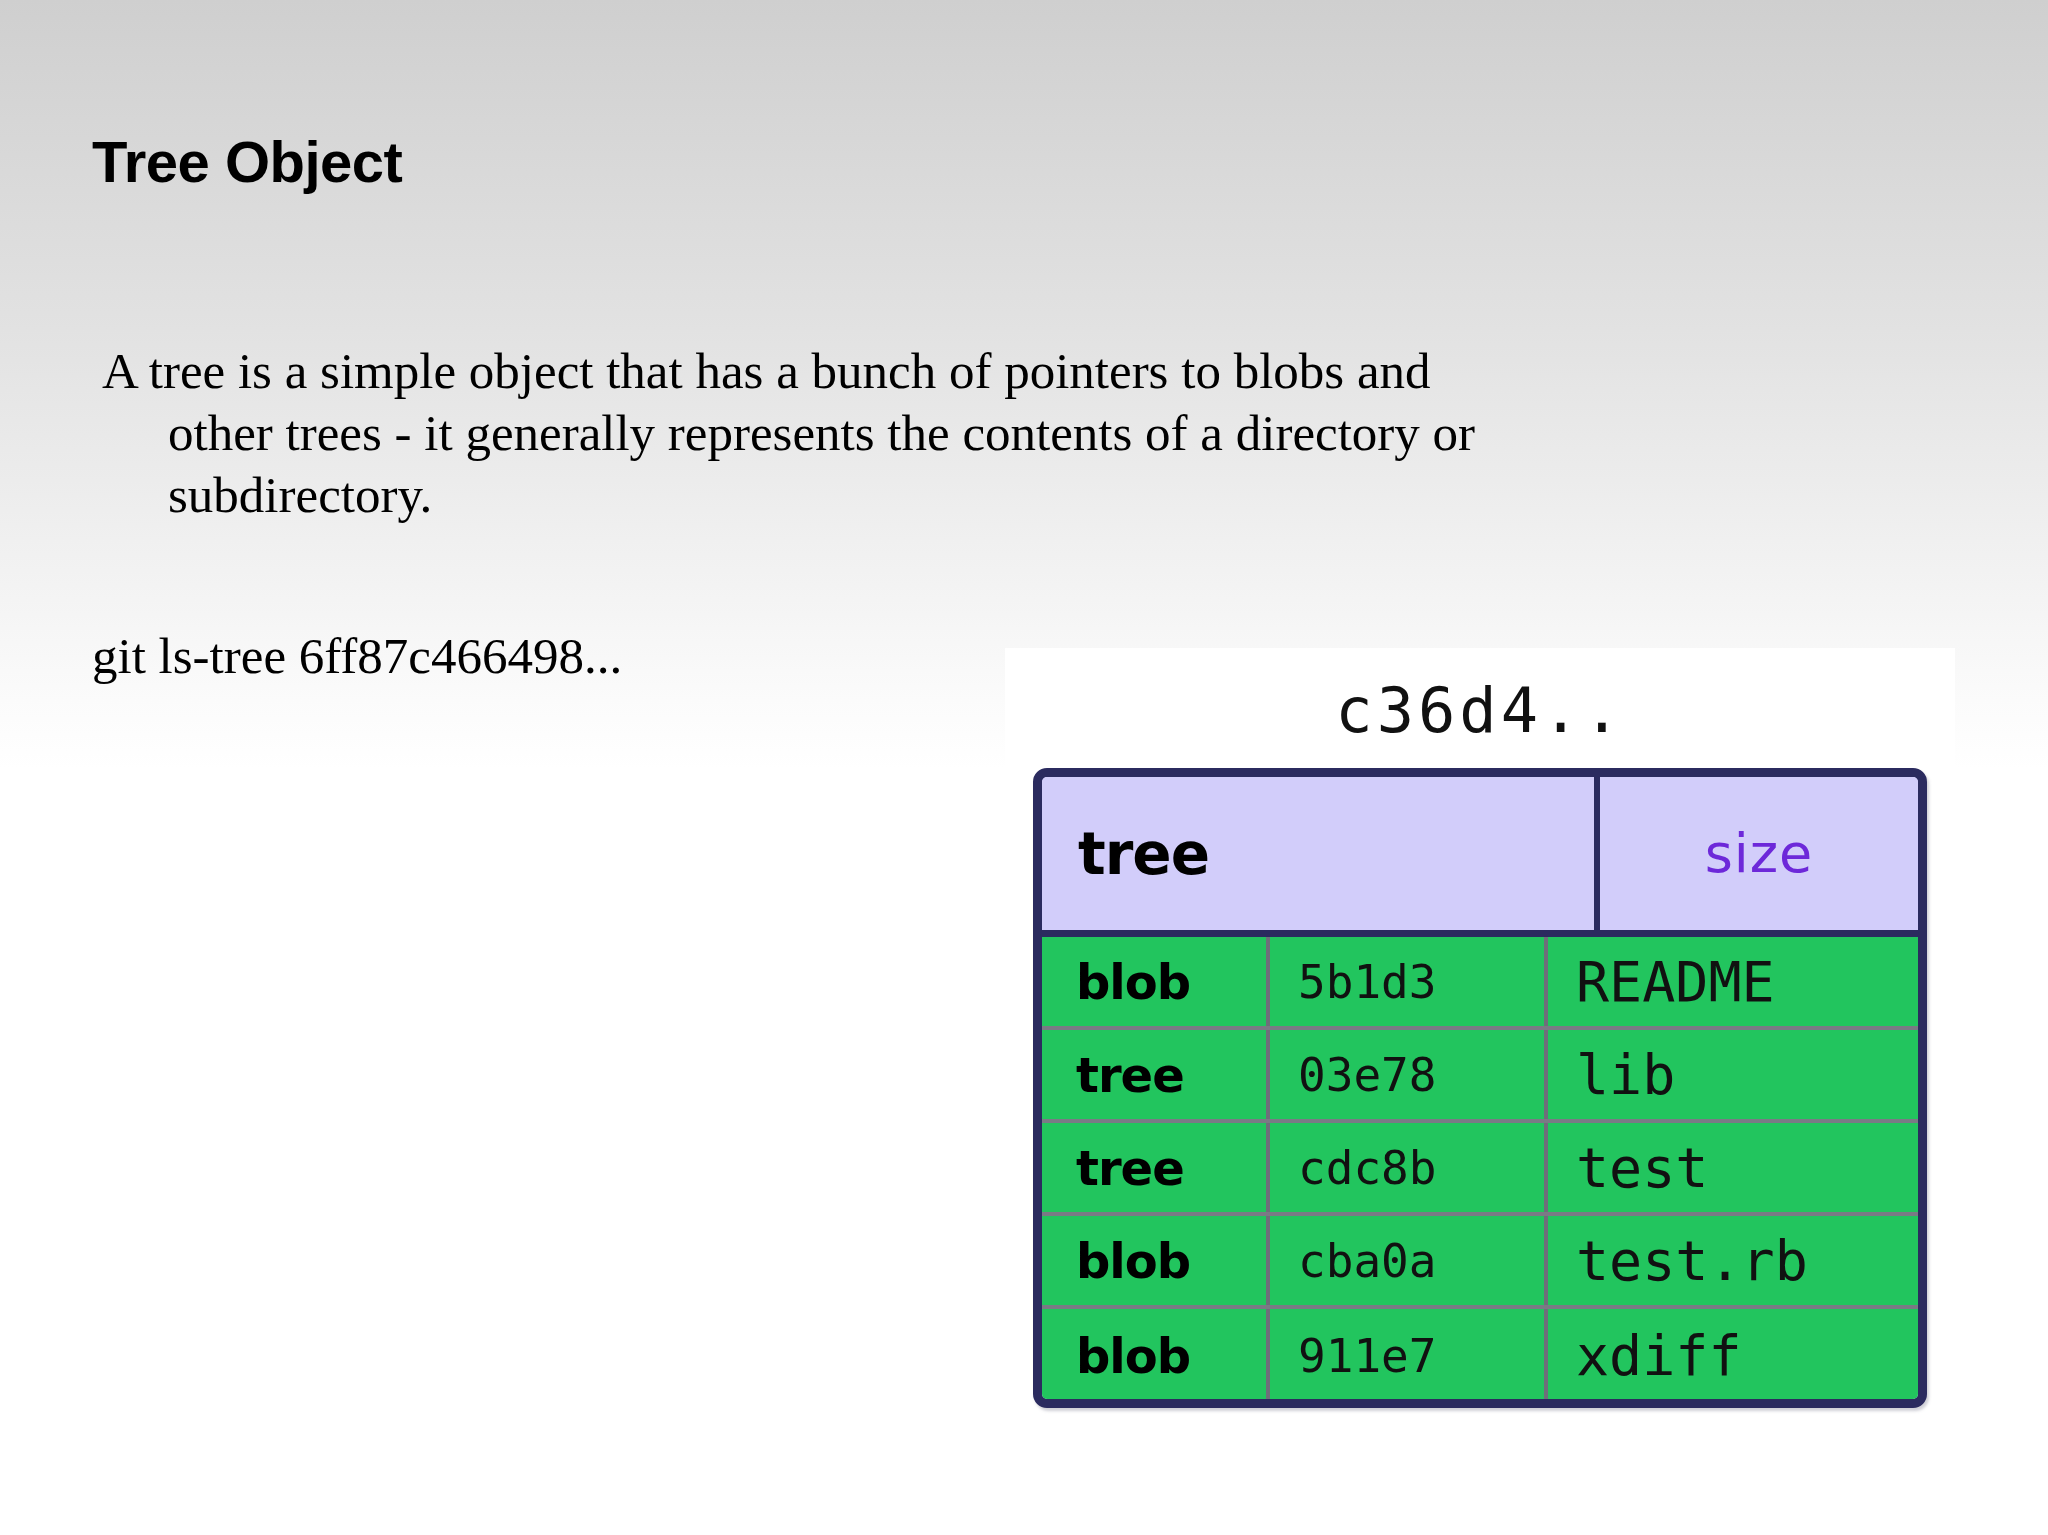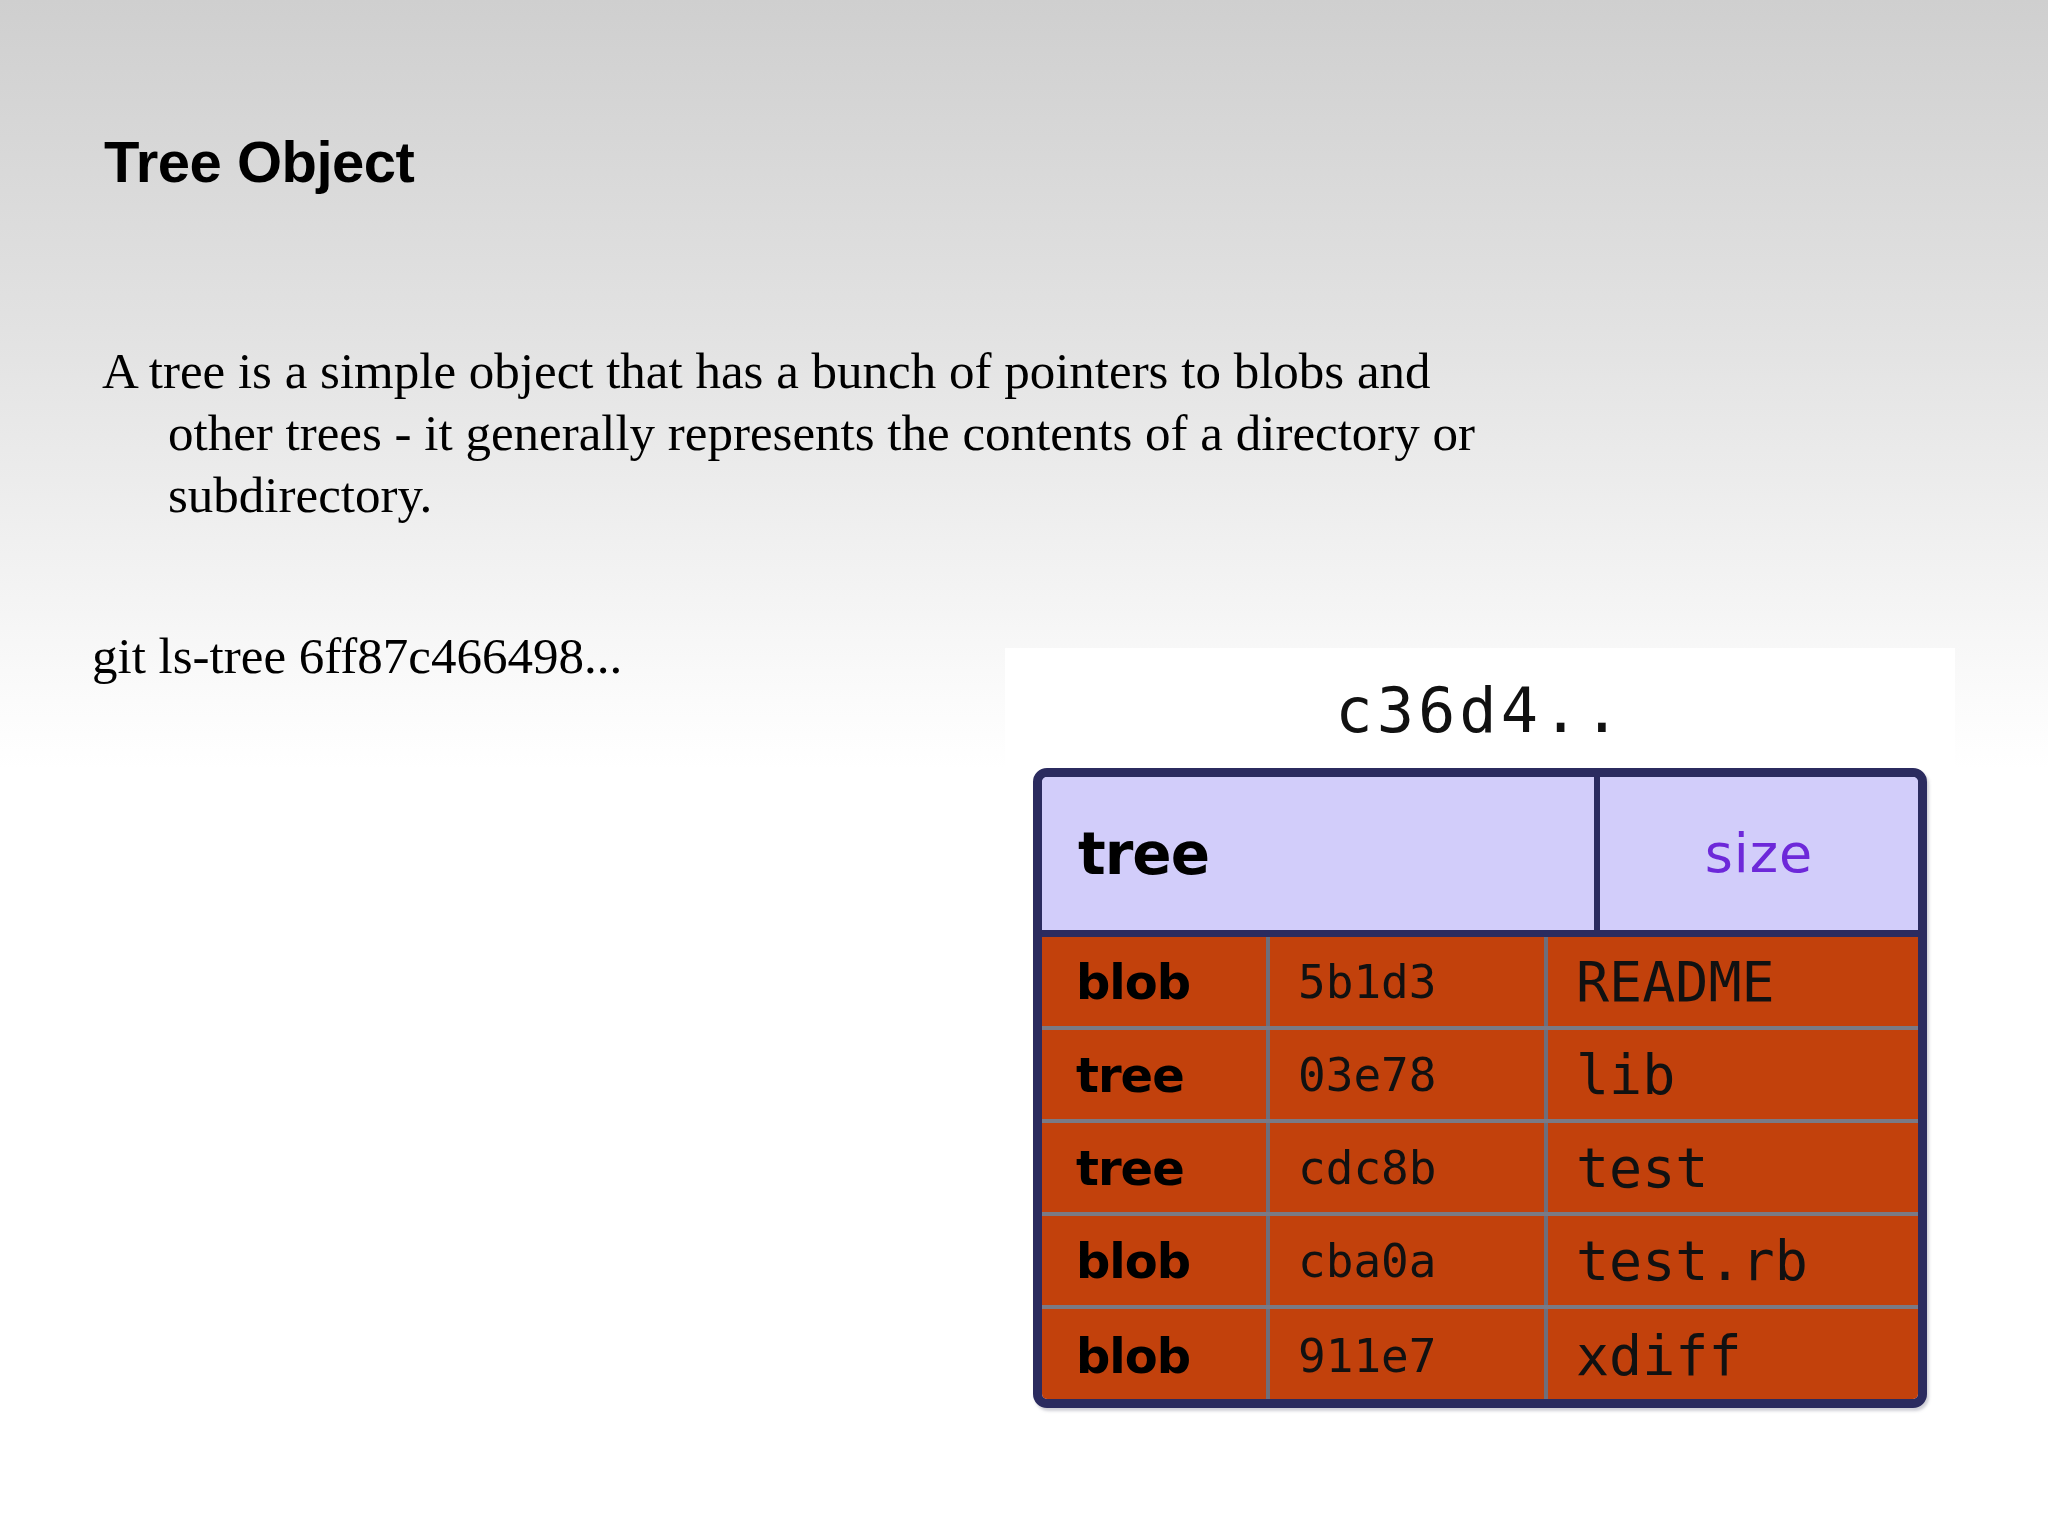--- a/index.html
+++ b/index.html
@@ -25,21 +25,21 @@
         #ececec 480px,
         #f4f4f4 600px,
         #fbfbfb 700px,
         #ffffff 770px,
         #ffffff 1535px);
   }
 
   
   .slide-title {
     position: absolute;
-    left: 104px;
+    left: 92px;
     top: 133px;
     font-family: "Liberation Sans", sans-serif;
     font-weight: bold;
     font-size: 58px;
     line-height: 1.0;
     color: #000000;
     letter-spacing: -0.5px;
     white-space: nowrap;
   }
 
@@ -144,21 +144,21 @@
 
   
   .tree-rows {
     display: block;
   }
   .tree-row {
     display: flex;
     height: 93px;
     box-sizing: border-box;
     border-bottom: 4px solid #7a7a85;
-    background: #c2410c;
+    background: #22c55e;
   }
   .tree-row:last-child {
     border-bottom: none;
   }
   .td-cell {
     display: flex;
     align-items: center;
     box-sizing: border-box;
   }
   .td-type {

